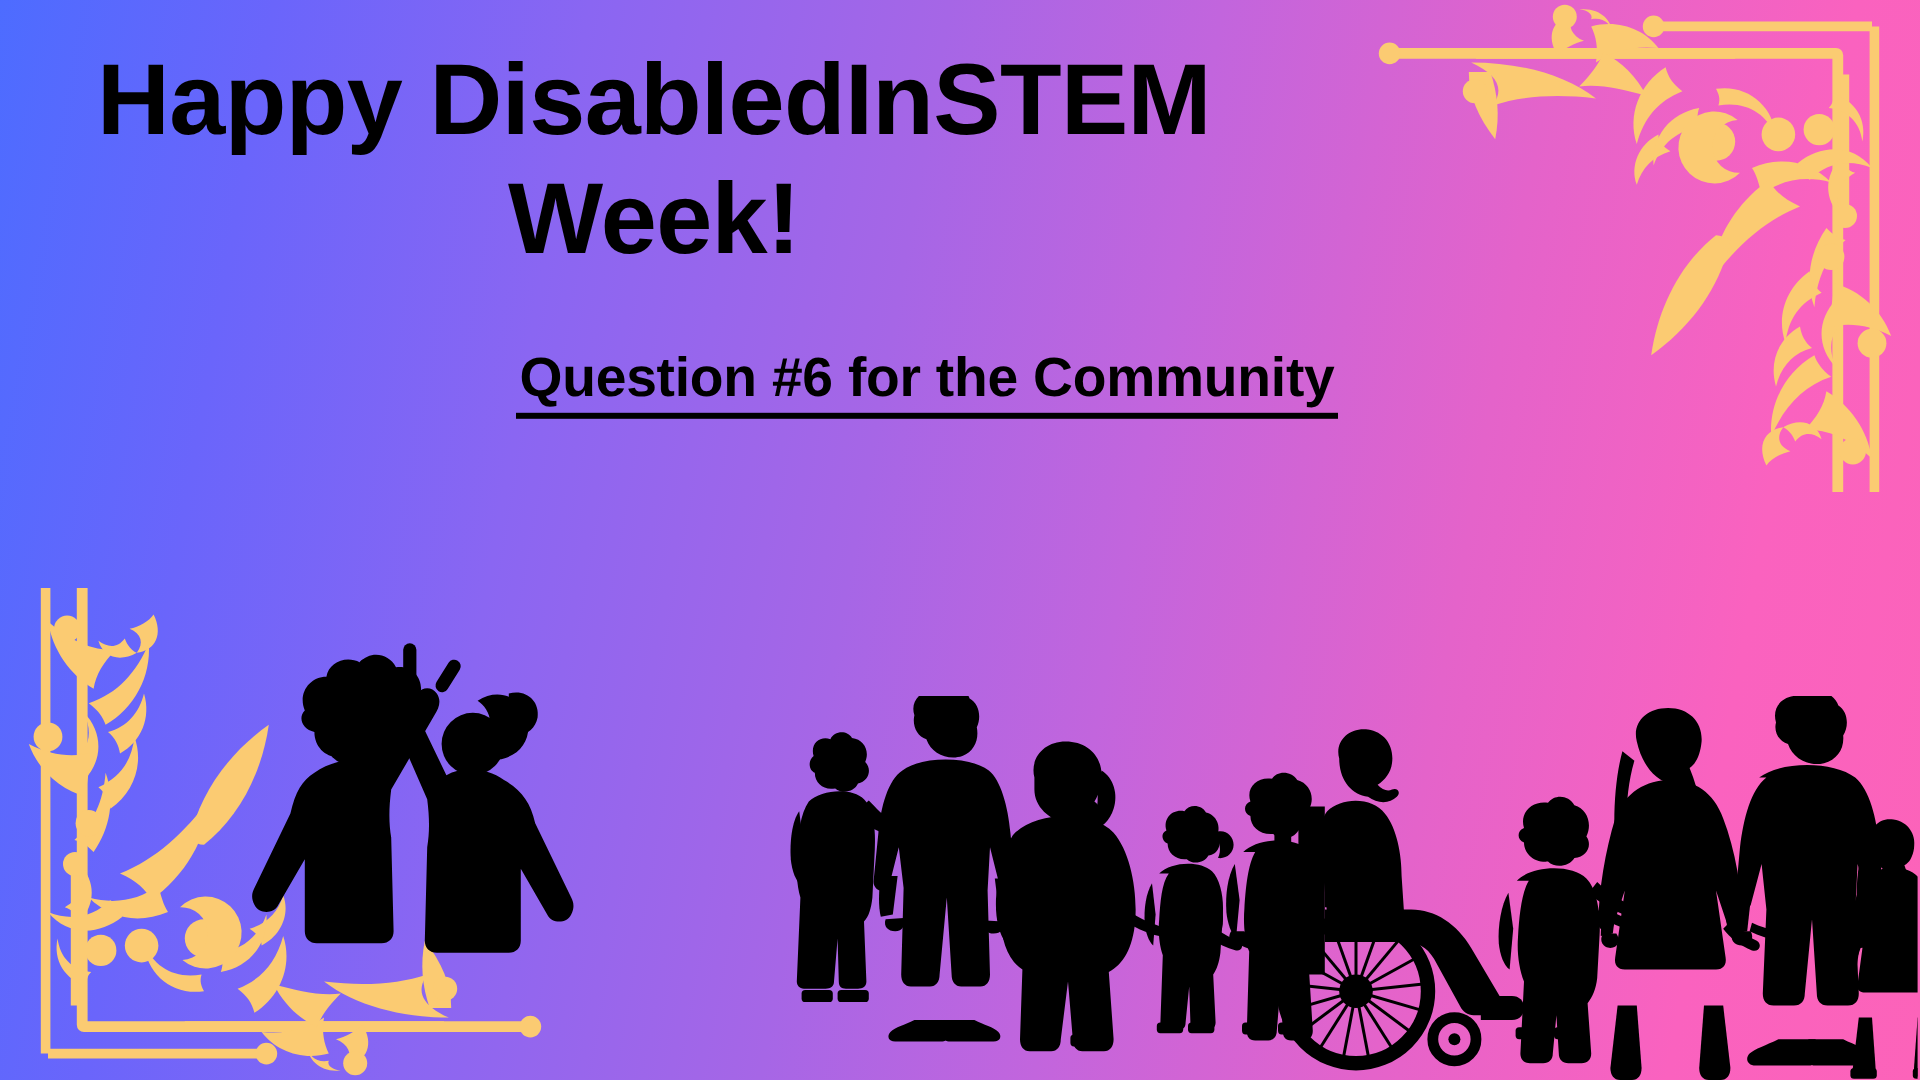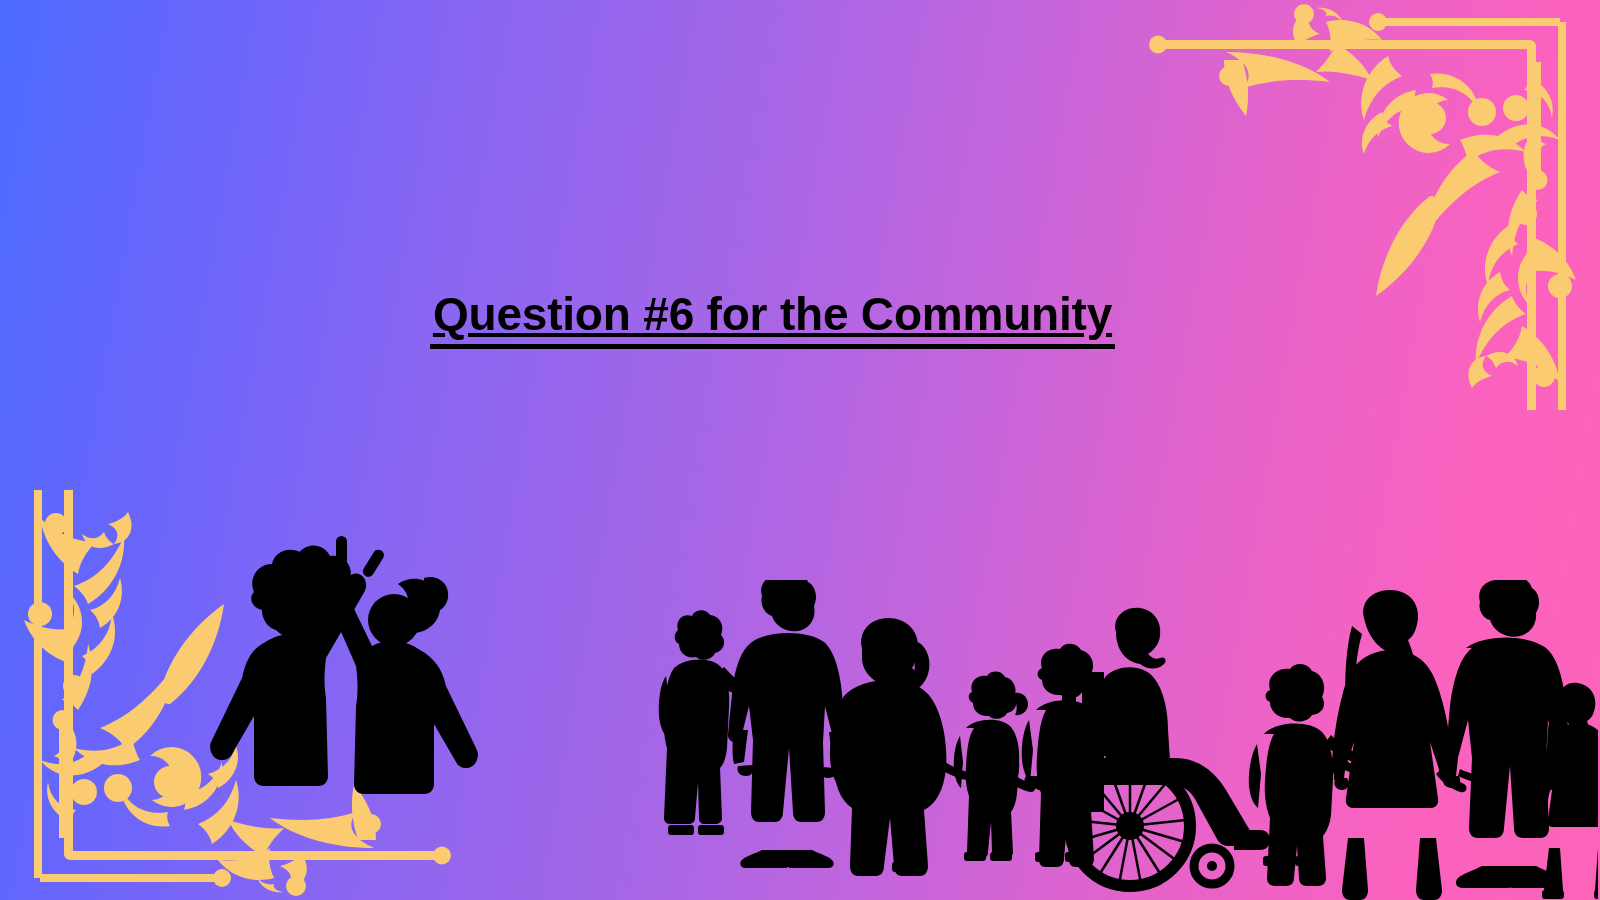--- a/index.html
+++ b/index.html
@@ -52,21 +52,20 @@
     position: absolute;
     top: 287px;
     left: 0;
     width: 1545px;
     margin: 0;
     text-align: center;
     color: #000;
     font-size: 46px;
     font-weight: 700;
     letter-spacing: -0.2px;
-    text-decoration: underline;
   }
   .subhead .u {
     border-bottom: 5px solid #000;
     padding: 0 3px 4px 3px;
   }
 
   .body-text {
     position: absolute;
     top: 434px;
     left: 80px;
@@ -398,20 +397,21 @@
         <path d="M288 186 c10 6 22 12 32 14 c5 1 6 -6 1 -8 c-10 -3 -20 -8 -28 -14 z"></path>
         <path d="M384 206 c10 5 20 8 30 9 c5 1 5 -6 0 -7 c-10 -2 -20 -5 -28 -9 z"></path>
         <path d="M684 182 c10 6 22 12 32 14 c5 1 6 -6 1 -8 c-10 -3 -20 -8 -28 -14 z"></path>
         <path d="M812 196 c10 5 22 8 32 8 c5 0 5 -7 0 -7 c-11 -1 -22 -4 -30 -8 z"></path>
 
       </g>
     </svg>
   </div>
 
   <div class="text-layer">
+    <h1 class="headline">Happy DisabledInSTEM Week!</h1>
 
     <h2 class="subhead">
       <span class="u">Question #6 for the Community</span>
     </h2>
 
   </div>
 
 </div>
 
 </body></html>

